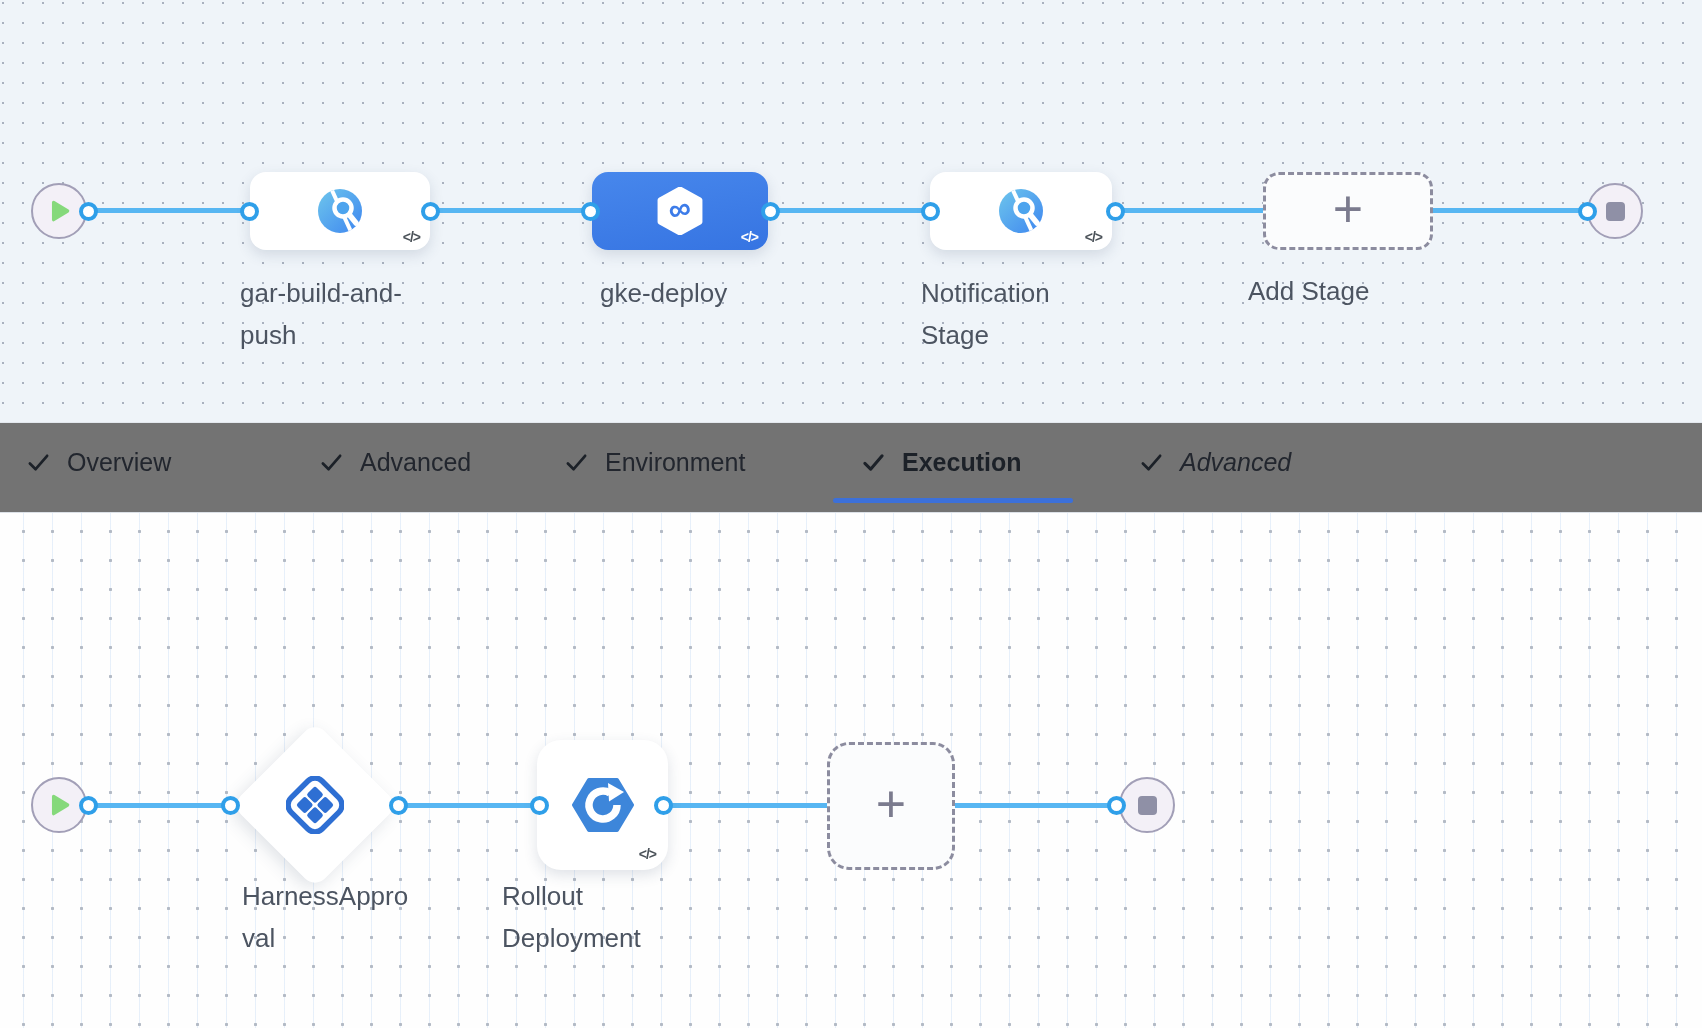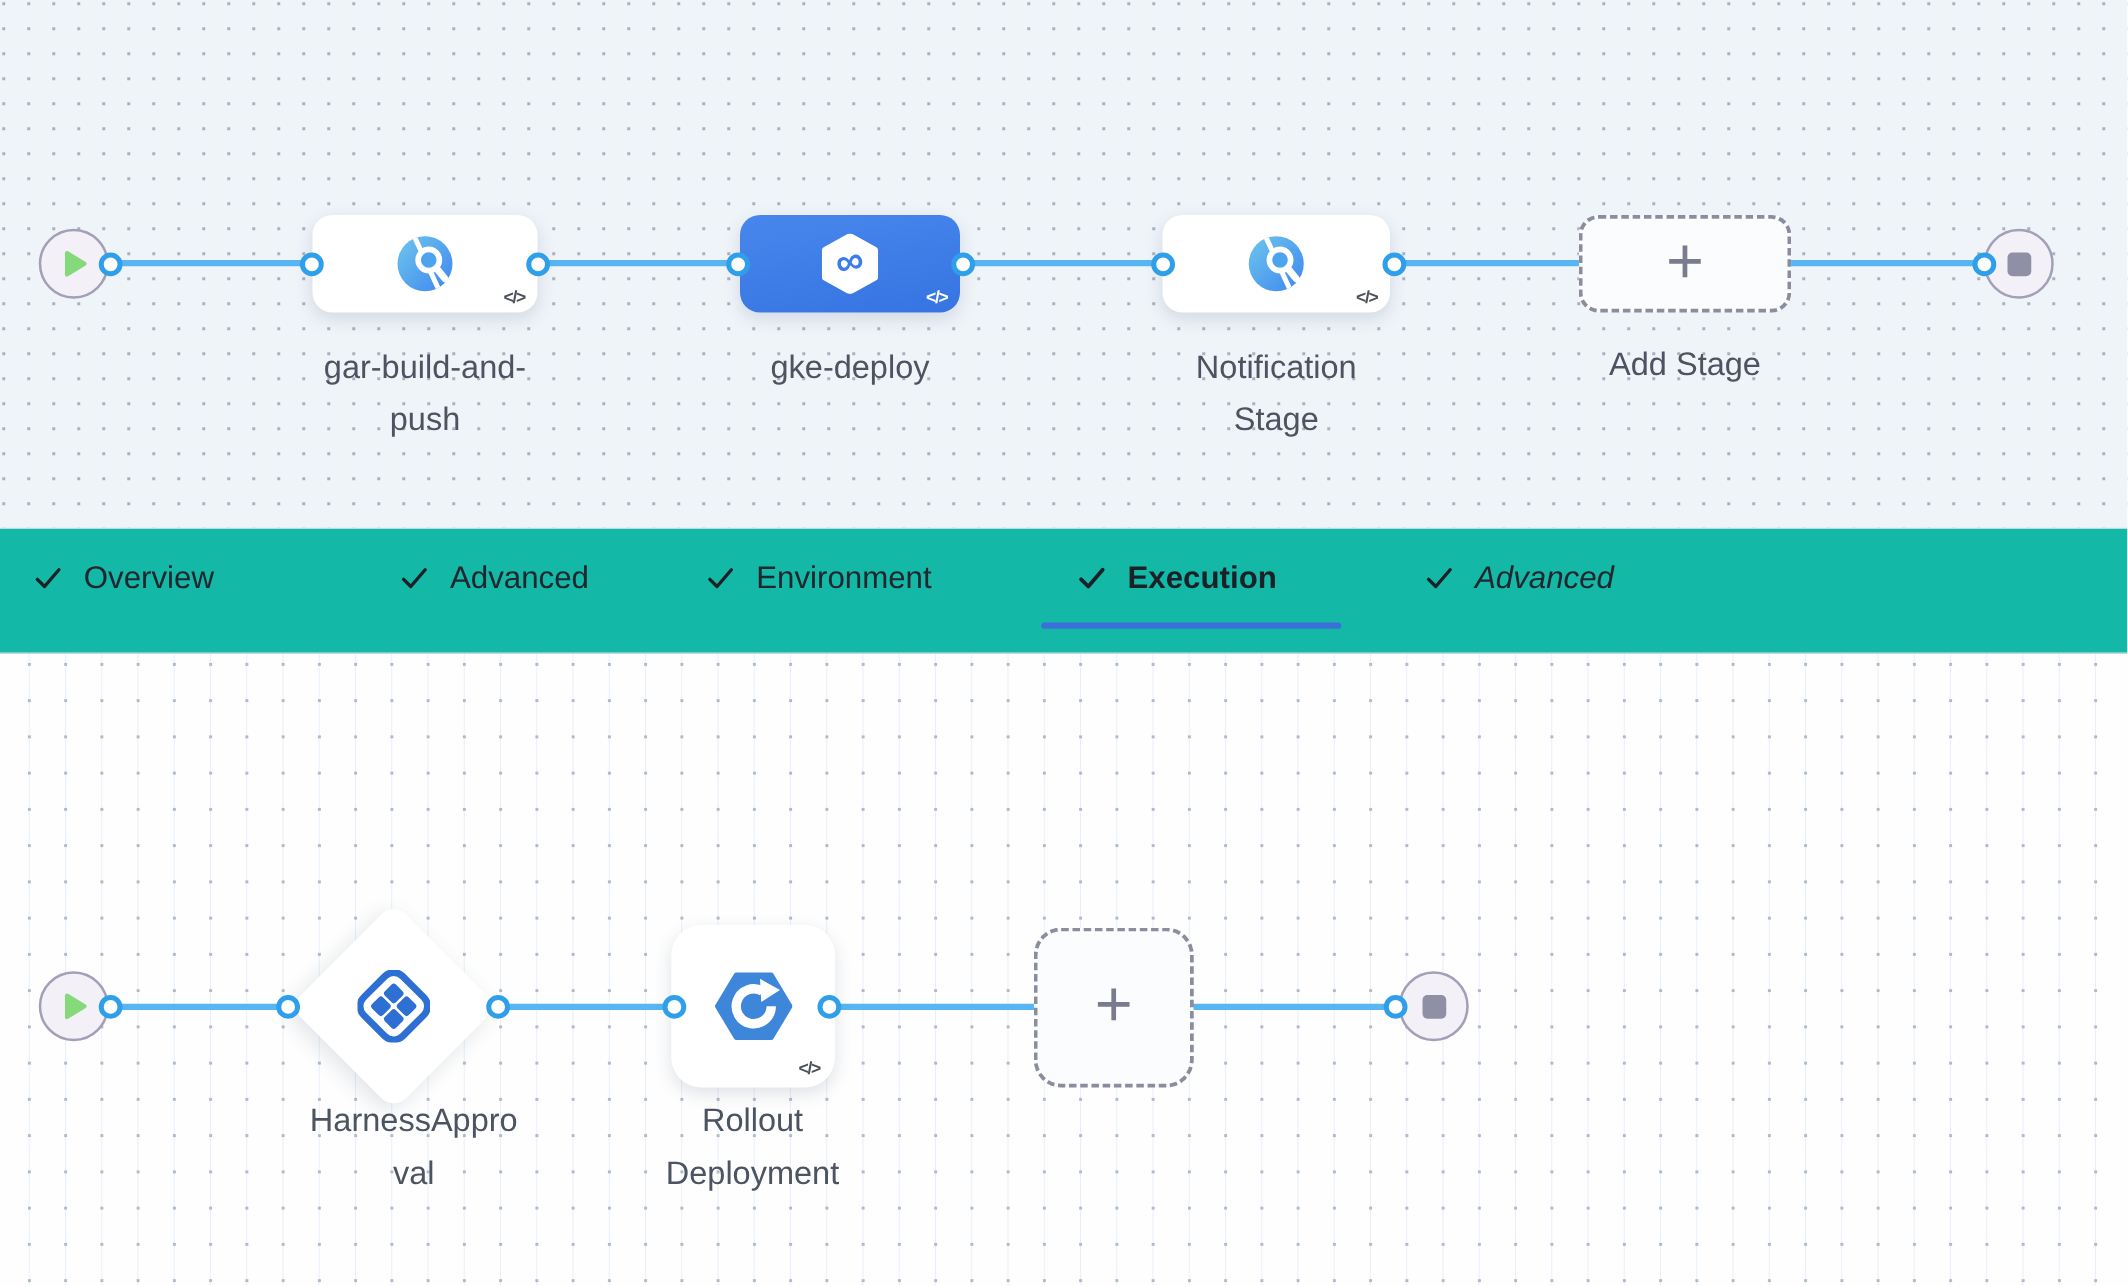--- a/index.html
+++ b/index.html
@@ -49,26 +49,26 @@
     background:#fff; border-radius:14px; transform:rotate(45deg); z-index:2;
     box-shadow:0 6px 16px rgba(60,80,110,.15); }
   .diamond-icon { position:absolute; left:286px; top:273px; width:58px; height:58px; z-index:3; }
 
   .step-card { position:absolute; background:#fff; border-radius:24px; z-index:2;
     box-shadow:0 5px 14px rgba(50,70,100,.15);
     display:flex; align-items:center; justify-content:center; }
 
   
   .node-label { position:absolute; font-size:26px; line-height:42px; color:#4c5461;
-    text-align:center; width:200px; overflow-wrap:break-word; z-index:2; }
+    text-align:left; width:200px; overflow-wrap:break-word; z-index:2; }
   .node-label.narrow { width:178px; overflow-wrap:anywhere; word-break:break-word; }
 
   
-  .tabbar { position:absolute; left:0; top:423px; width:1702px; height:100px;
-    background:#14b8a6; border-bottom:1px solid #dce1e7; z-index:5; }
+  .tabbar { position:absolute; left:0; top:423px; width:1702px; height:90px;
+    background:#737373; border-bottom:1px solid #dce1e7; z-index:5; }
   .tab { position:absolute; top:0; height:79px; display:flex; align-items:center;
     gap:17px; cursor:pointer; }
   .tab-label { font-size:25px; color:#22262e; }
   .tab.active .tab-label { font-weight:700; color:#1c2128; }
   .tab-underline { position:absolute; left:833px; top:75px; width:240px; height:5px;
     background:#3c70d9; border-radius:3px; }
   .checkmark { width:23px; height:23px; }
 </style>
 </head>
 <body>
@@ -119,21 +119,21 @@
     </div>
     <div class="node-label" style="left:240px; top:272px;">gar-build-and-push</div>
 
     <div class="card selected" style="left:592px; top:172px; width:176px; height:78px;">
       <svg width="48" height="48" viewBox="0 0 46 46">
         <polygon points="23,2 42,12.5 42,33.5 23,44 4,33.5 4,12.5" fill="#fff" stroke="#fff" stroke-width="5" stroke-linejoin="round"></polygon>
         <text x="23" y="31" text-anchor="middle" font-size="30" font-weight="700" fill="#3d7ce9" transform="rotate(-12 23 23)">∞</text>
       </svg>
       <span class="code-badge on-blue">&lt;/&gt;</span>
     </div>
-    <div class="node-label" style="left:580px; top:272px;">gke-deploy</div>
+    <div class="node-label" style="left:600px; top:272px;">gke-deploy</div>
 
     <div class="card" style="left:930px; top:172px; width:182px; height:78px;">
       <svg width="46" height="46" viewBox="0 0 46 46">
         <clipPath id="cc2">
             <circle cx="23" cy="23" r="22"></circle>
           </clipPath>
         <circle cx="23" cy="23" r="22" fill="url(#stageGrad)"></circle>
         <g clip-path="url(#cc2)">
             <line x1="13" y1="-2" x2="36" y2="48" stroke="#fff" stroke-width="4"></line>
           </g>

